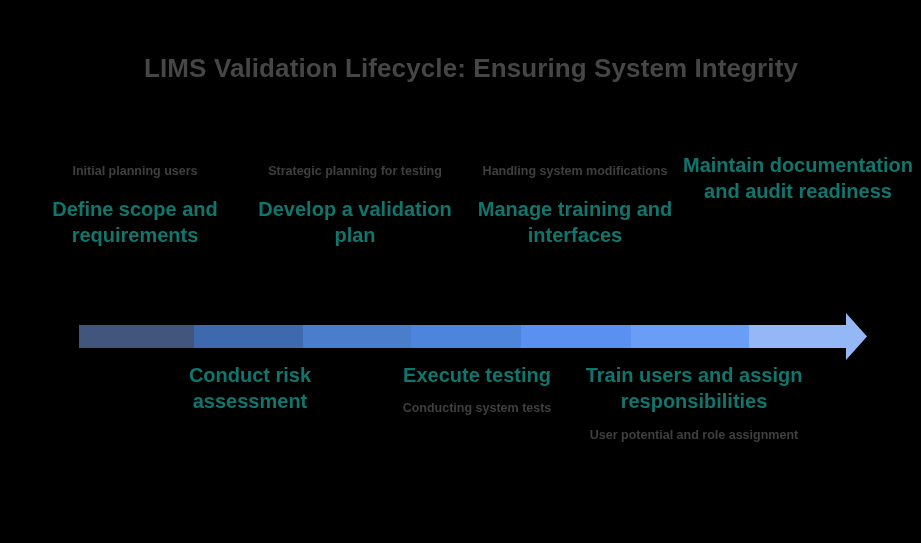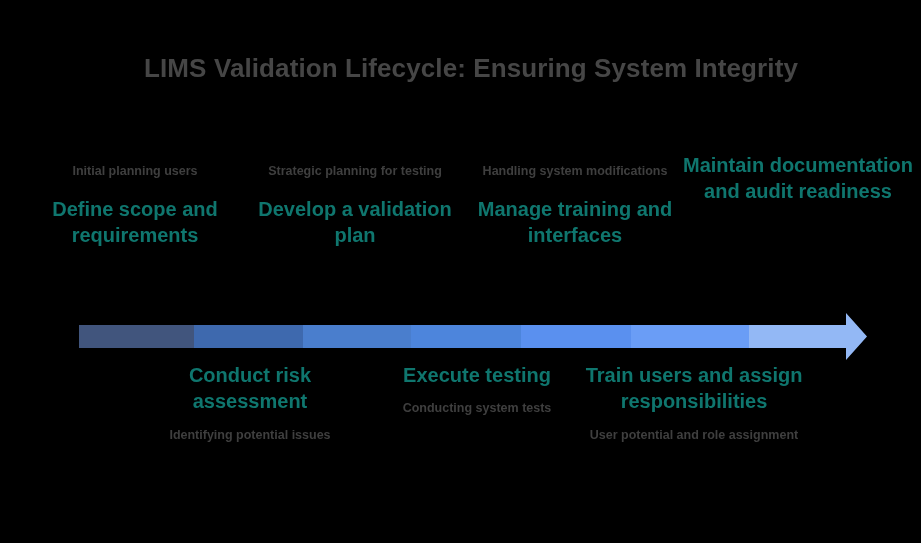--- a/index.html
+++ b/index.html
@@ -109,21 +109,20 @@
     <path d="M0 12 L17 12 L17 0 L38 23.5 L17 47 L17 35 L0 35 Z" fill="#93b8f5"></path>
   </svg>
 
   <div class="stage stage-top" id="stage-0">
     <div class="stage-sub">Initial planning users</div>
     <div class="stage-main">Define scope and requirements</div>
   </div>
 
   <div class="stage stage-bottom" id="stage-1">
     <div class="stage-main">Conduct risk assessment</div>
-    <div class="stage-sub">Identifying potential issues</div>
   </div>
 
   <div class="stage stage-top" id="stage-2">
     <div class="stage-sub">Strategic planning for testing</div>
     <div class="stage-main">Develop a validation plan</div>
   </div>
 
   <div class="stage stage-bottom" id="stage-3">
     <div class="stage-main">Execute testing</div>
     <div class="stage-sub">Conducting system tests</div>

